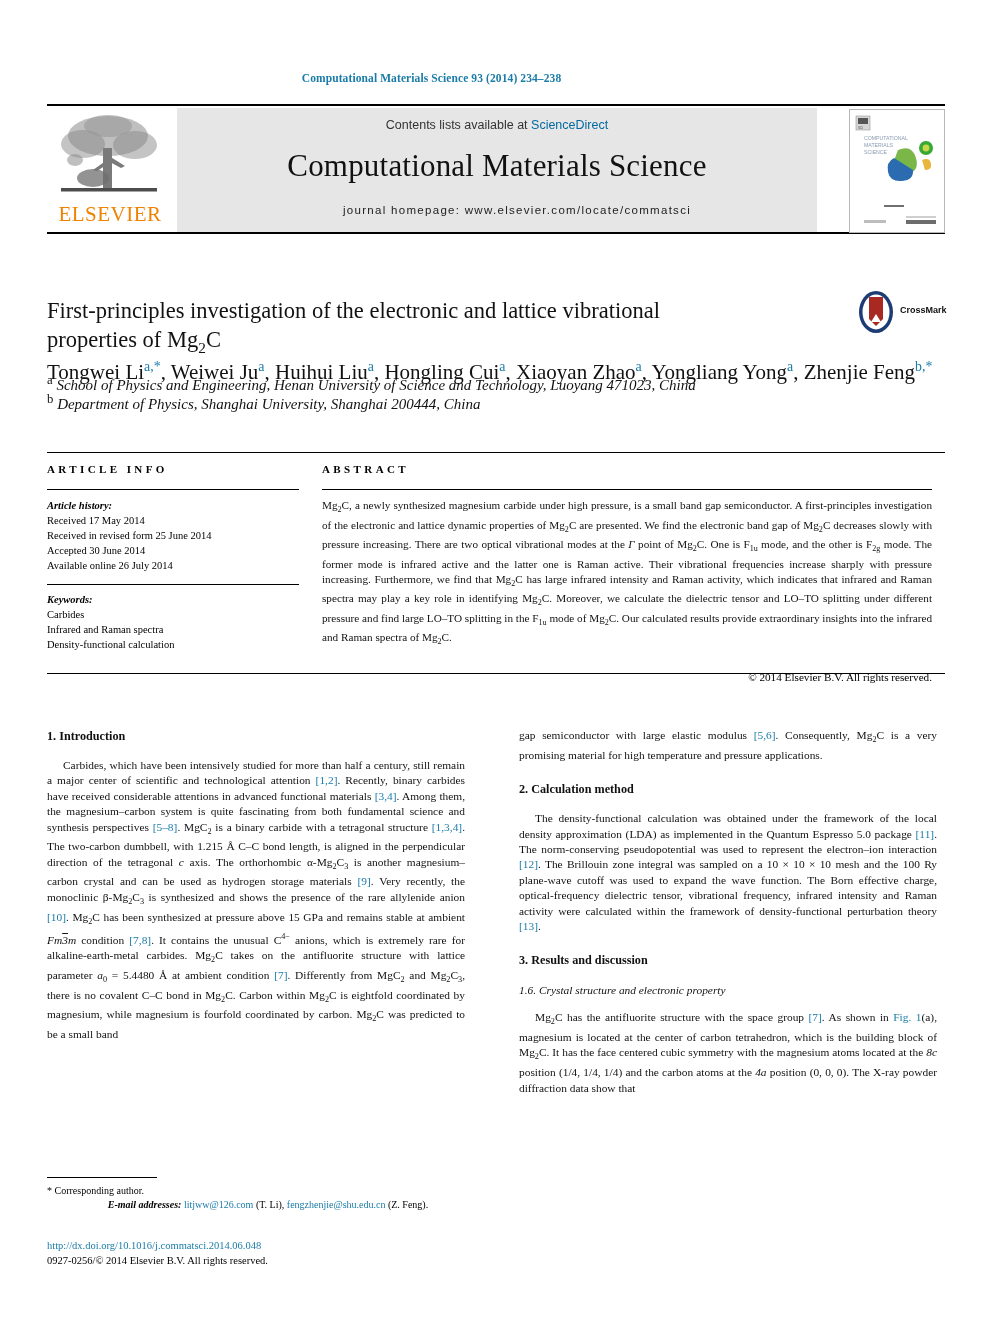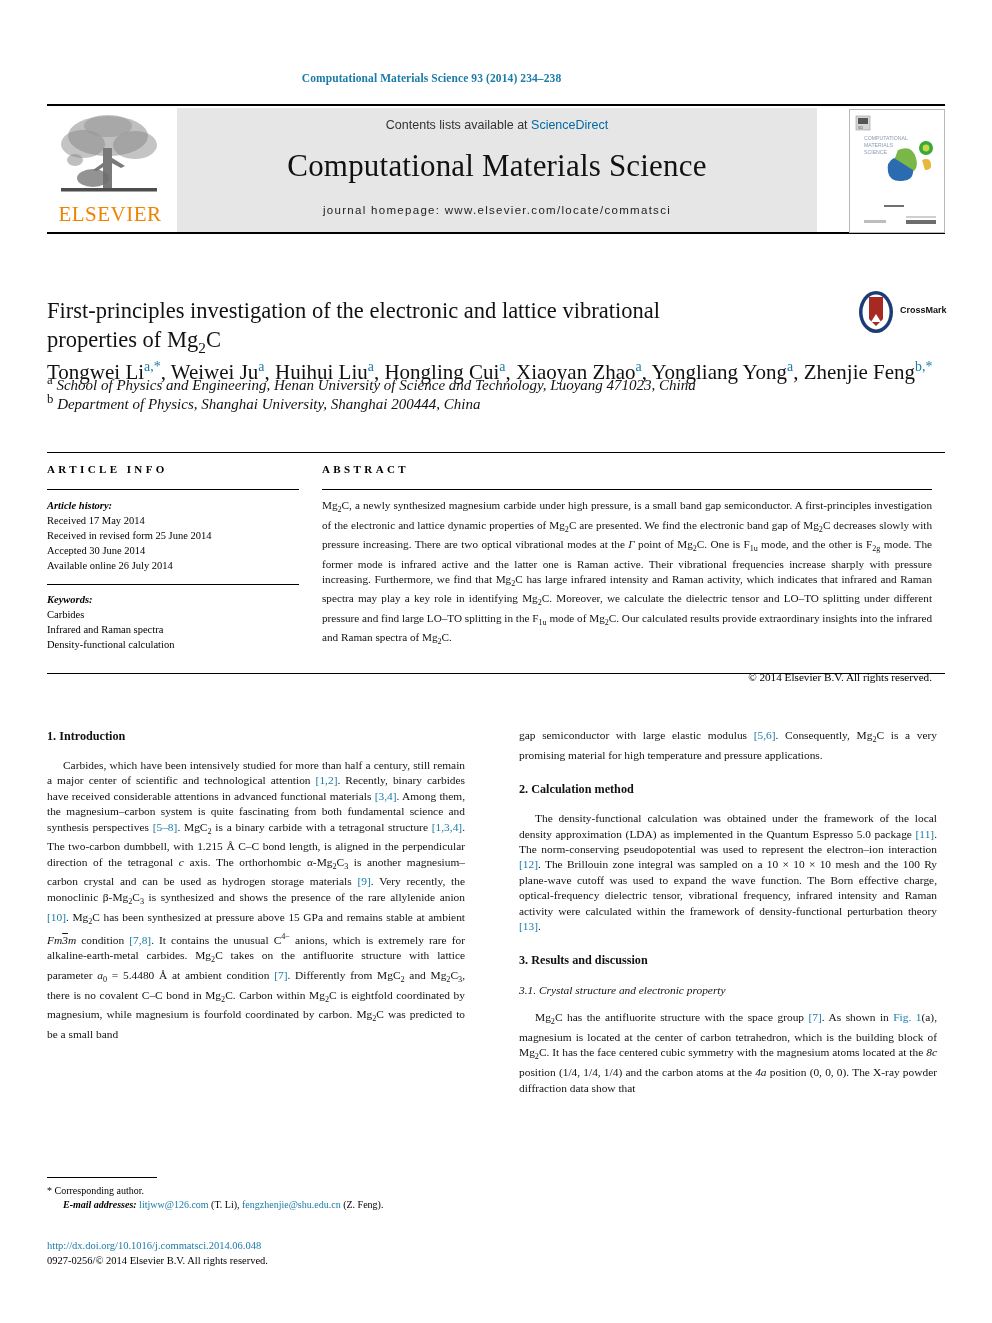--- a/index.html
+++ b/index.html
@@ -113,20 +113,21 @@
   .homepage-line {
     position: absolute;
     left: 130px;
     top: 98px;
     width: 640px;
     text-align: center;
     font-family: "Liberation Sans", sans-serif;
     font-size: 11.5px;
     color: #222;
     letter-spacing: 1.3px;
+    padding-left: 20px;
   }
   .cover-thumb {
     position: absolute;
     right: 0;
     top: 3px;
     width: 96px;
     height: 124px;
     background: #fdfdfd;
     border: 1px solid #b8b8b8;
     box-sizing: border-box;
@@ -452,28 +453,28 @@
   <div class="body-col left">
     <h2>1. Introduction</h2>
     <p>Carbides, which have been intensively studied for more than half a century, still remain a major center of scientific and technological attention <span class="ref">[1,2]</span>. Recently, binary carbides have received considerable attentions in advanced functional materials <span class="ref">[3,4]</span>. Among them, the magnesium–carbon system is quite fascinating from both fundamental science and synthesis perspectives <span class="ref">[5–8]</span>. MgC<sub>2</sub> is a binary carbide with a tetragonal structure <span class="ref">[1,3,4]</span>. The two-carbon dumbbell, with 1.215 Å C–C bond length, is aligned in the perpendicular direction of the tetragonal <span class="ital">c</span> axis. The orthorhombic α-Mg<sub>2</sub>C<sub>3</sub> is another magnesium–carbon crystal and can be used as hydrogen storage materials <span class="ref">[9]</span>. Very recently, the monoclinic β-Mg<sub>2</sub>C<sub>3</sub> is synthesized and shows the presence of the rare allylenide anion <span class="ref">[10]</span>. Mg<sub>2</sub>C has been synthesized at pressure above 15 GPa and remains stable at ambient <span class="ital">Fm</span><span class="ital overline">3</span><span class="ital">m</span> condition <span class="ref">[7,8]</span>. It contains the unusual C<sup>4−</sup> anions, which is extremely rare for alkaline-earth-metal carbides. Mg<sub>2</sub>C takes on the antifluorite structure with lattice parameter <span class="ital">a</span><sub>0</sub> = 5.4480 Å at ambient condition <span class="ref">[7]</span>. Differently from MgC<sub>2</sub> and Mg<sub>2</sub>C<sub>3</sub>, there is no covalent C–C bond in Mg<sub>2</sub>C. Carbon within Mg<sub>2</sub>C is eightfold coordinated by magnesium, while magnesium is fourfold coordinated by carbon. Mg<sub>2</sub>C was predicted to be a small band</p>
   </div>
 
   <div class="body-col right">
     <p style="text-indent:0">gap semiconductor with large elastic modulus <span class="ref">[5,6]</span>. Consequently, Mg<sub>2</sub>C is a very promising material for high temperature and pressure applications.</p>
     <h2 class="spaced">2. Calculation method</h2>
     <p>The density-functional calculation was obtained under the framework of the local density approximation (LDA) as implemented in the Quantum Espresso 5.0 package <span class="ref">[11]</span>. The norm-conserving pseudopotential was used to represent the electron–ion interaction <span class="ref">[12]</span>. The Brillouin zone integral was sampled on a 10 × 10 × 10 mesh and the 100 Ry plane-wave cutoff was used to expand the wave function. The Born effective charge, optical-frequency dielectric tensor, vibrational frequency, infrared intensity and Raman activity were calculated within the framework of density-functional perturbation theory <span class="ref">[13]</span>.</p>
     <h2 class="spaced">3. Results and discussion</h2>
-    <h3>3.1. Crystal structure and electronic property</h3>
+    <h3>1.6. Crystal structure and electronic property</h3>
     <p>Mg<sub>2</sub>C has the antifluorite structure with the space group <span class="ref">[7]</span>. As shown in <span class="ref">Fig. 1</span>(a), magnesium is located at the center of carbon tetrahedron, which is the building block of Mg<sub>2</sub>C. It has the face centered cubic symmetry with the magnesium atoms located at the <span class="ital">8c</span> position (1/4, 1/4, 1/4) and the carbon atoms at the <span class="ital">4a</span> position (0, 0, 0). The X-ray powder diffraction data show that</p>
   </div>
 
   <div class="footnote">
     <div class="footnote-rule"></div>
     <div>* Corresponding author.</div>
-    <div style="padding-left:16px;">
+    <div style="padding-left:16px;text-align:center;">
       <span class="em">E-mail addresses:</span>
       <span class="link">litjww@126.com</span>
       <span>(T. Li),</span>
       <span class="link">fengzhenjie@shu.edu.cn</span>
       <span>(Z. Feng).</span>
     </div>
   </div>
 
   <div class="doi-block">
     <div class="doi">http://dx.doi.org/10.1016/j.commatsci.2014.06.048</div>

